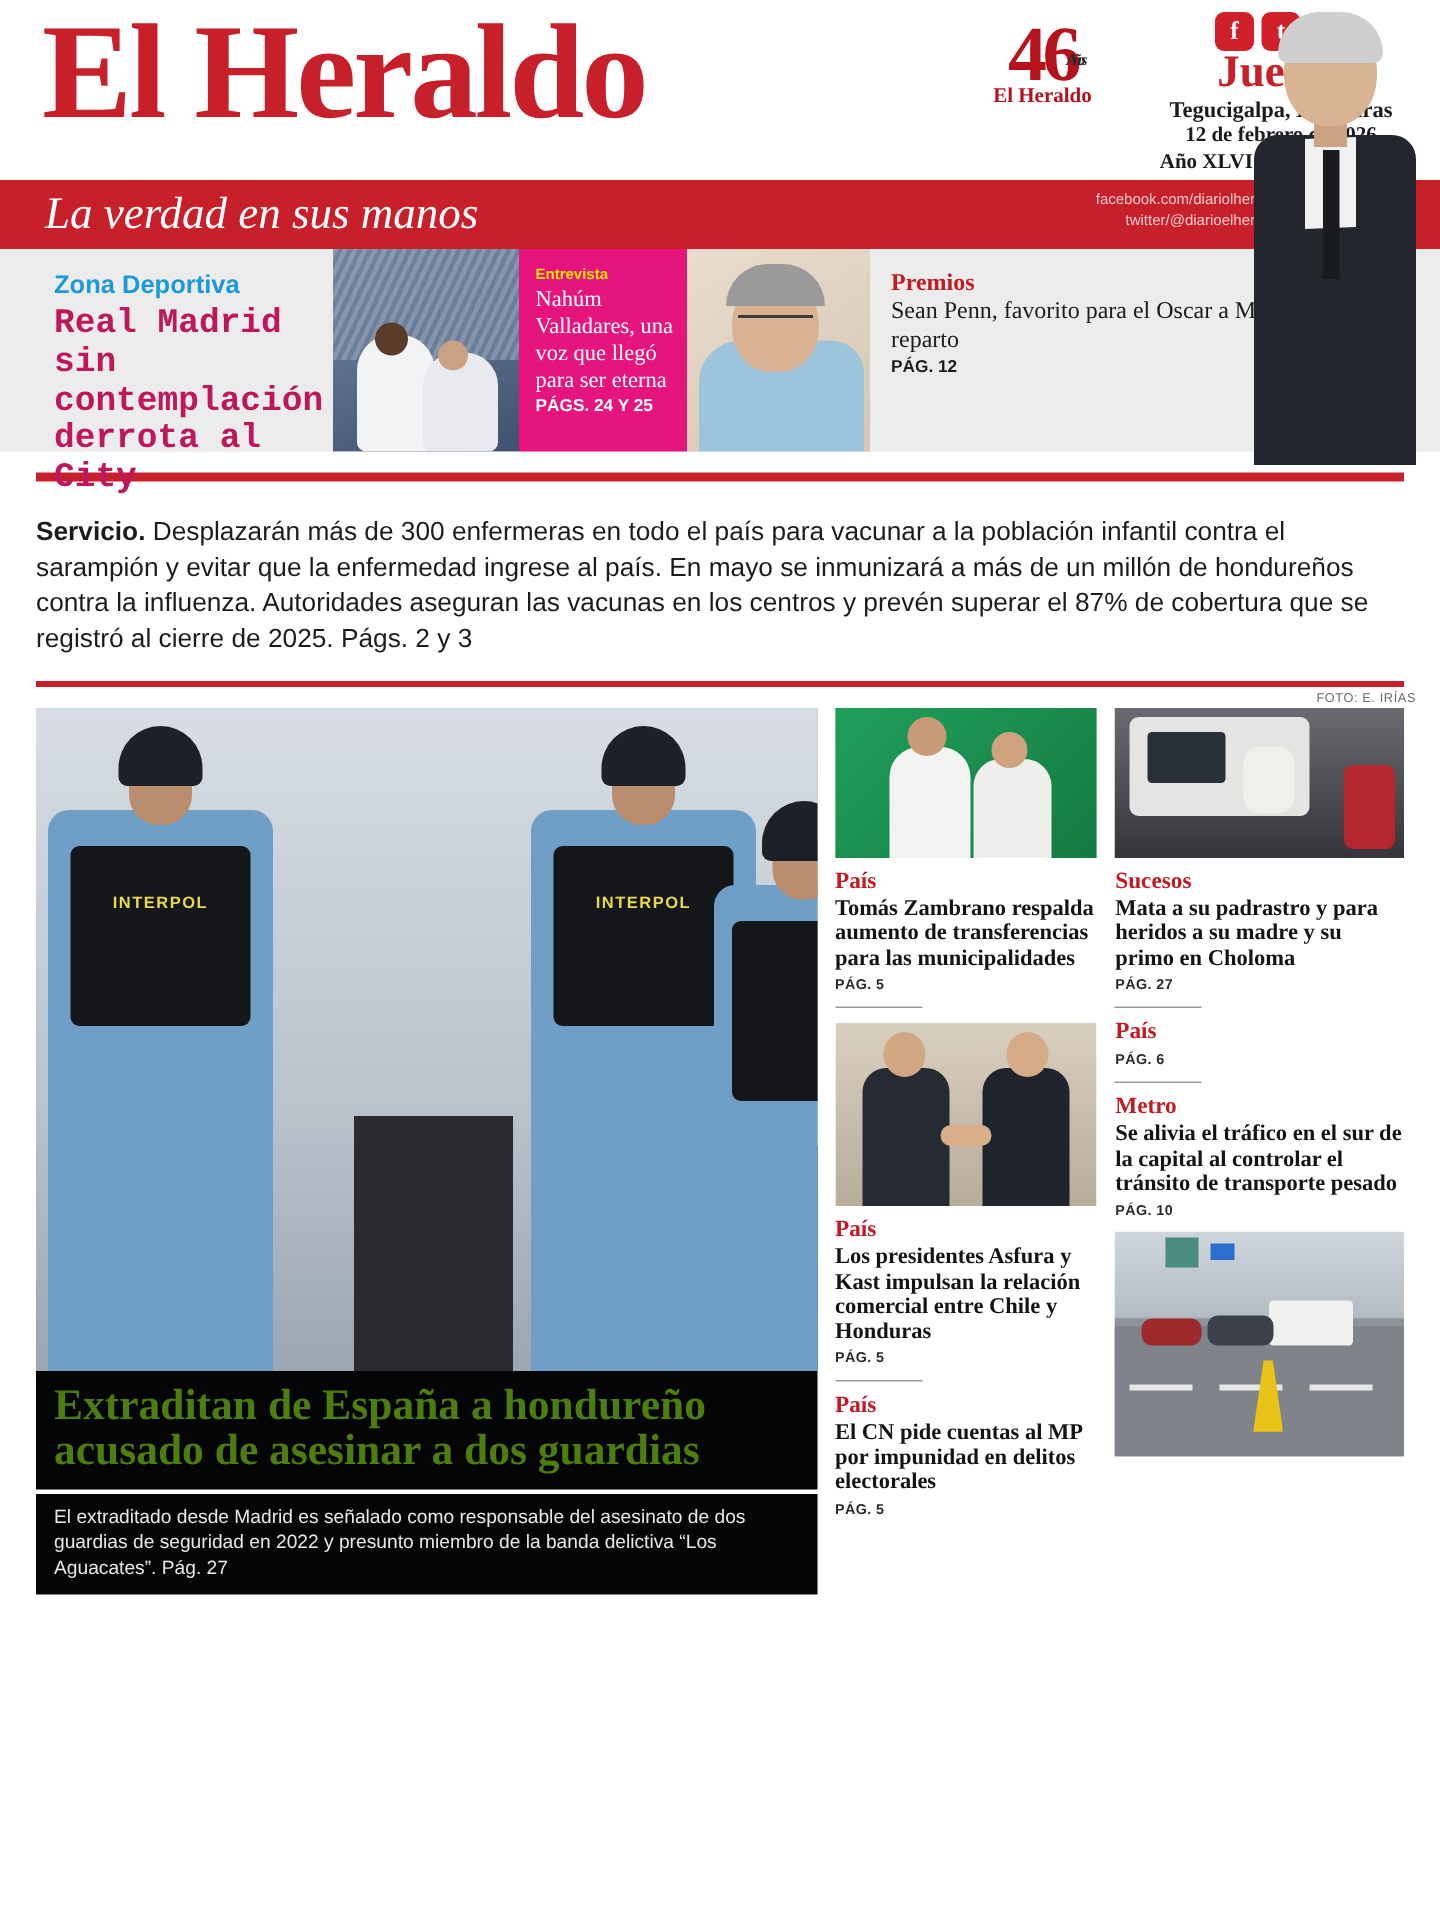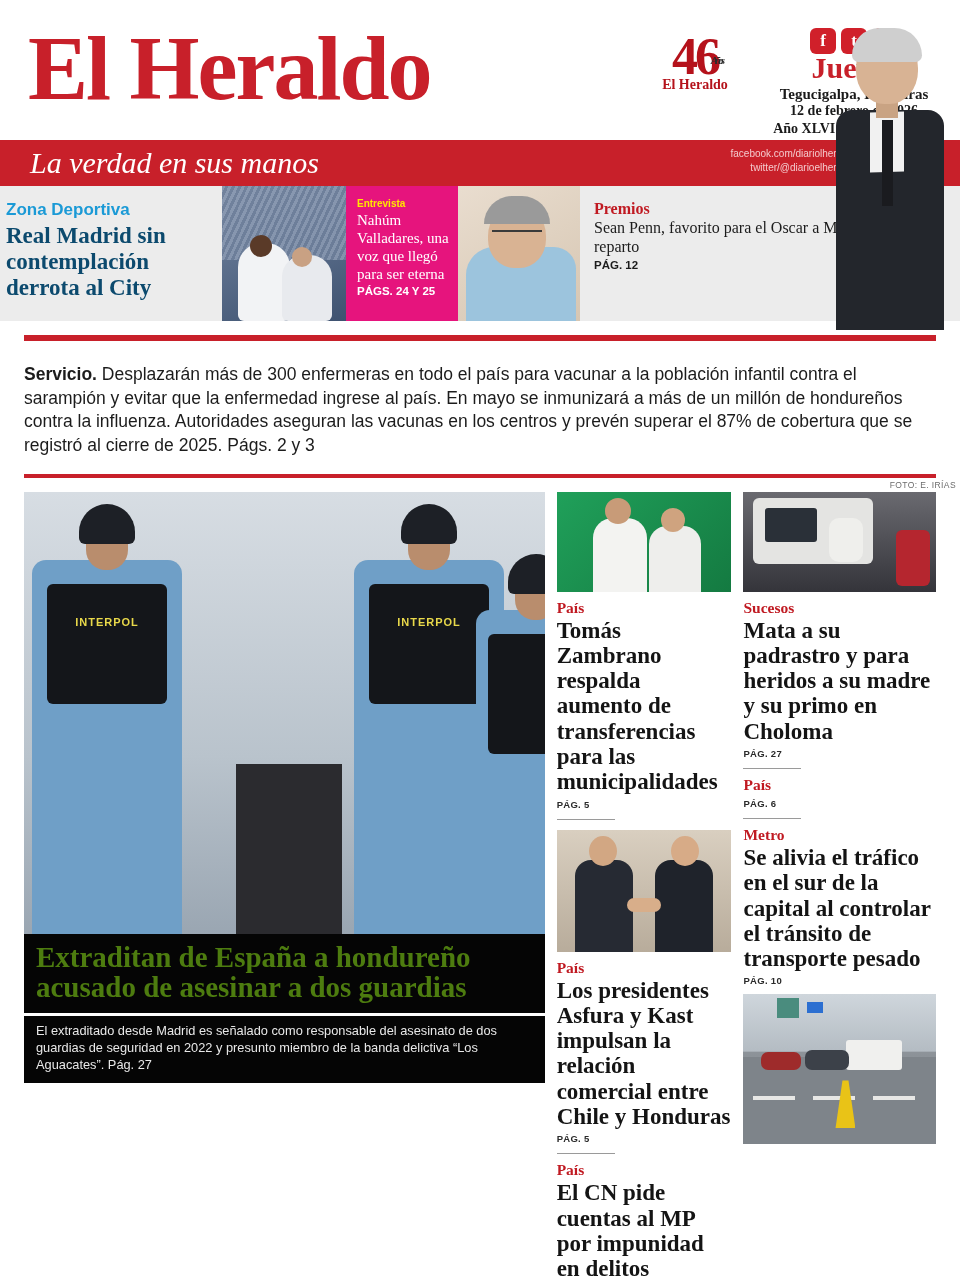--- a/index.html
+++ b/index.html
@@ -5,21 +5,21 @@
   * { box-sizing: border-box; margin: 0; padding: 0; }
   html, body {
     width: 960px; height: 1280px;
     background: #ffffff;
     font-family: "Liberation Sans", sans-serif;
     overflow: hidden;
   }
   .page { position: relative; width: 960px; height: 1280px; background:#fff; }
 
   
-  .masthead { position: relative; height: 120px; padding: 4px 0 0 0; margin-top: 20px; }
+  .masthead { position: relative; height: 120px; padding: 4px 0 0 0; }
   .logo-wrap { position: absolute; left: 28px; top: 6px; }
   .logo {
     font-family: "Liberation Serif", serif;
     font-weight: bold;
     font-size: 90px;
     line-height: 0.95;
     color: #c8202a;
     letter-spacing: -2px;
   }
   .anniv {
@@ -76,25 +76,25 @@
     color:#fff; font-family:"Liberation Serif", serif; font-style:italic;
     font-size: 30px; margin-left: 30px; font-weight:400;
   }
   .social-text {
     position:absolute; right: 110px; top: 7px;
     color:#f4c9cc; font-size: 10px; text-align:right; line-height:1.35;
   }
 
   
   .ribbon { display:flex; height: 135px; background:#ececec; }
-  .teaser-sports { width: 222px; padding: 14px 12px 0 6px; background:#ececec; }
+  .teaser-sports { width: 222px; padding: 14px 12px 0 36px; background:#ececec; }
   .kicker-blue { color:#1b9ad6; font-weight:bold; font-size:17px; font-family:"Liberation Sans", sans-serif; }
   .teaser-sports h3 {
-    font-family:Liberation Serif, serif; font-size: 23px; line-height:1.12;
-    color:#0c4a6e; margin-top:3px; font-weight:bold;
+    font-family:Liberation Mono, monospace; font-size: 23px; line-height:1.12;
+    color:#be185d; margin-top:3px; font-weight:bold;
   }
   .ph { background:#b9c2cb; position:relative; overflow:hidden; }
   .ph-sport { width: 124px; }
   .ph-sport .sky { position:absolute; inset:0; background:linear-gradient(160deg,#7d8ea8 0%,#5c6f8c 45%,#3e5270 100%); }
   .ph-sport .crowd { position:absolute; left:0; top:0; right:0; height:55%; background:repeating-linear-gradient(115deg,#8c9bb3 0 3px,#6f809b 3px 6px); opacity:.85;}
   .ph-sport .p1 { position:absolute; left:16px; bottom:0; width:52px; height:78px; background:#f2f3f5; border-radius:24px 24px 6px 6px; }
   .ph-sport .p2 { position:absolute; left:60px; bottom:0; width:50px; height:66px; background:#e8eaee; border-radius:22px 22px 6px 6px; }
   .ph-sport .h1 { position:absolute; left:28px; bottom:64px; width:22px; height:22px; border-radius:50%; background:#5a3a28; }
   .ph-sport .h2 { position:absolute; left:70px; bottom:54px; width:20px; height:20px; border-radius:50%; background:#c9a183; }
 
@@ -141,21 +141,21 @@
   .lead-deck {
     margin-top: 16px; font-size: 17.5px; line-height: 1.35; color:#1c1c1c;
     font-family:"Liberation Sans", sans-serif;
   }
   .lead-deck b { font-weight:bold; }
 
   
   .rule-thin { height: 4px; background:#c8202a; margin: 16px 24px 0 24px; }
   .photo-credit {
     font-size: 8.5px; color:#6b6b6b; text-align:right;
-    padding-right: 4px; margin-top:2px; letter-spacing:.4px;
+    padding-right: 16px; margin-top:2px; letter-spacing:.4px;
   }
   .grid { display:flex; gap: 12px; padding: 2px 24px 0 24px; }
 
   .col-main { width: 530px; position:relative; }
   .mainphoto { width:100%; height: 442px; position:relative; overflow:hidden; background:#8c99a6; }
   .mp-sky { position:absolute; inset:0; background:linear-gradient(180deg,#d7dde3 0%,#b9c3cc 60%,#9aa6b2 100%); }
   .cop { position:absolute; bottom:0; border-radius:10px 10px 0 0; }
   .cop .helmet { position:absolute; left:50%; transform:translateX(-50%); top:0; width:56px; height:40px; background:#1d2026; border-radius:28px 28px 6px 6px;}
   .cop .faceP { position:absolute; left:50%; transform:translateX(-50%); top:26px; width:42px; height:40px; background:#b98d6d; border-radius:0 0 20px 20px;}
   .cop .torso { position:absolute; left:0; top:56px; width:100%; bottom:0; background:#6f9fc7; border-radius:14px 14px 0 0;}
@@ -213,21 +213,21 @@
   .t-traffic .truckw { position:absolute; right:34px; top:46px; width:56px; height:30px; background:#f0f0ee; border-radius:3px;}
   .t-traffic .car1 { position:absolute; left:18px; top:58px; width:40px; height:18px; background:#9e2b2b; border-radius:7px;}
   .t-traffic .car2 { position:absolute; left:62px; top:56px; width:44px; height:20px; background:#3c4149; border-radius:7px;}
   .t-traffic .flag { position:absolute; left:64px; top:8px; width:16px; height:11px; background:#2c6fd1;}
   .t-traffic .board { position:absolute; left:34px; top:4px; width:22px; height:20px; background:#4a8c7e;}
 
   .story { padding-top: 7px; }
   .story .kick { font-family:"Liberation Serif", serif; font-weight:bold; color:#c01a22; font-size:15.5px; }
   .story h4 {
     font-family:"Liberation Serif", serif; font-weight:bold;
-    font-size: 23px; line-height:1.1; color:#141414; margin-top:1px;
+    font-size: 15px; line-height:1.1; color:#141414; margin-top:1px;
   }
   .story .pg { font-size:9.5px; font-weight:bold; color:#2a2a2a; margin-top:4px; letter-spacing:.3px; }
   .sep { width: 58px; height:1px; background:#9a9a9a; margin: 9px 0 0 0; }
 </style>
 </head>
 <body>
 
 <div class="page">
 
   <div class="masthead">

